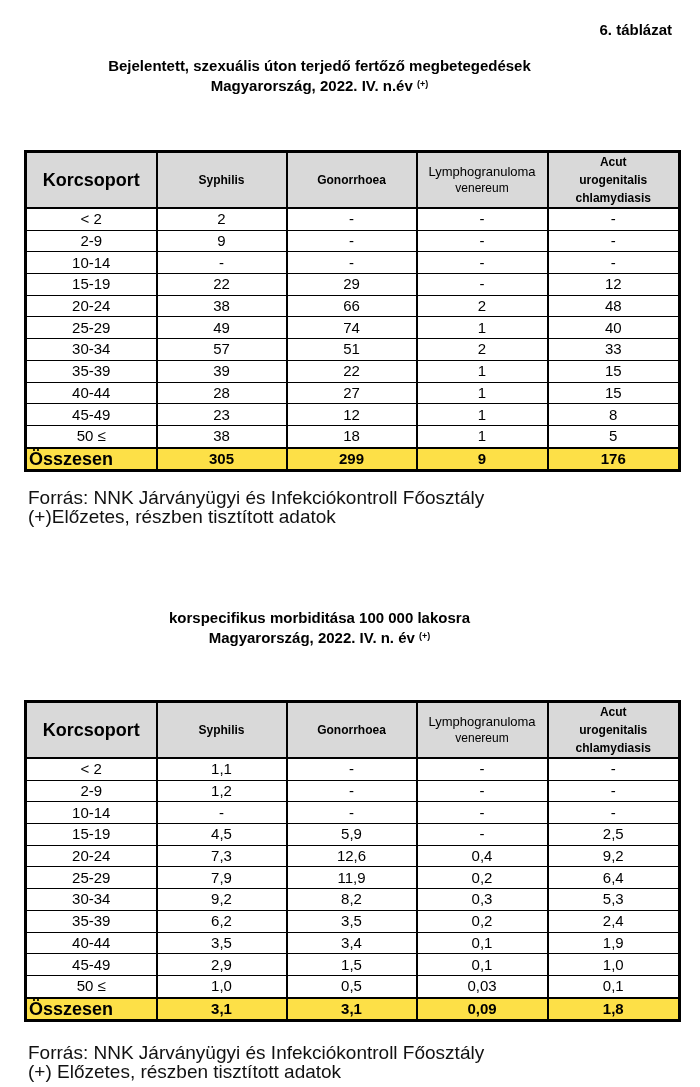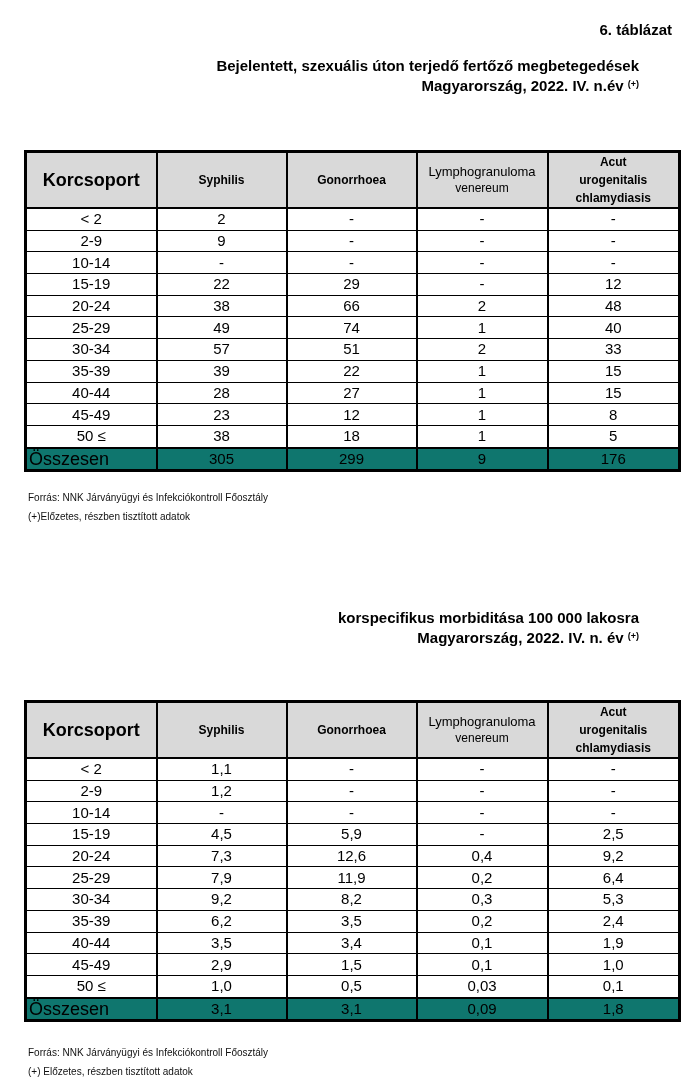--- a/index.html
+++ b/index.html
@@ -5,21 +5,21 @@
   html, body { margin: 0; padding: 0; background: #ffffff; }
   body {
     width: 700px; height: 1087px; position: relative; overflow: hidden;
     font-family: "Liberation Sans", sans-serif; color: #000;
   }
   .table-label {
     position: absolute; right: 28px; top: 12px;
     font-weight: bold; font-size: 15px; margin-top: 9px;
   }
   .title-block {
-    position: absolute; left: 0; width: 639px; text-align: right;
+    position: absolute; left: 0; width: 639px; text-align: center;
     font-weight: bold; font-size: 15px; line-height: 20px;
   }
   .title-block sup { font-size: 9px; vertical-align: top; position: relative; top: -2px; }
   table.stat {
     position: absolute; left: 24px; width: 654px;
     border-collapse: collapse; table-layout: fixed;
     border: 3px solid #000;
   }
   table.stat col.c0 { width: 131px; }
   table.stat col.c1 { width: 130px; }
@@ -34,26 +34,26 @@
   }
   table.stat th.first { font-size: 18px; }
   table.stat th.small { font-weight: normal; font-size: 12px; line-height: 17px; margin-left: 8px; }
   table.stat th.small .top { font-size: 13px; }
   table.stat td {
     height: 20.7px; padding: 0; text-align: center; font-size: 15px;
     border-left: 2px solid #000; border-bottom: 1px solid #000;
     line-height: 20px;
   }
   table.stat tr.total td {
-    background: #0f766e; font-weight: normal; font-size: 15px;
+    background: #fde047; font-weight: bold; font-size: 15px;
     border-top: 2px solid #000; height: 20px;
   }
   table.stat tr.total td.first { text-align: left; font-size: 18px; padding-left: 2px; }
   .footnote {
-    position: absolute; left: 28px; font-size: 10px; line-height: 19px; color: #111;
+    position: absolute; left: 28px; font-size: 19px; line-height: 19px; color: #111;
   }
 </style>
 </head>
 <body>
 
 <div class="table-label">6. táblázat</div>
 
 <div class="title-block" style="top:56px;">
   <div>Bejelentett, szexuális úton terjedő fertőző megbetegedések</div>
   <div><span>Magyarország, 2022. IV. n.év</span> <sup>(+)</sup></div>

